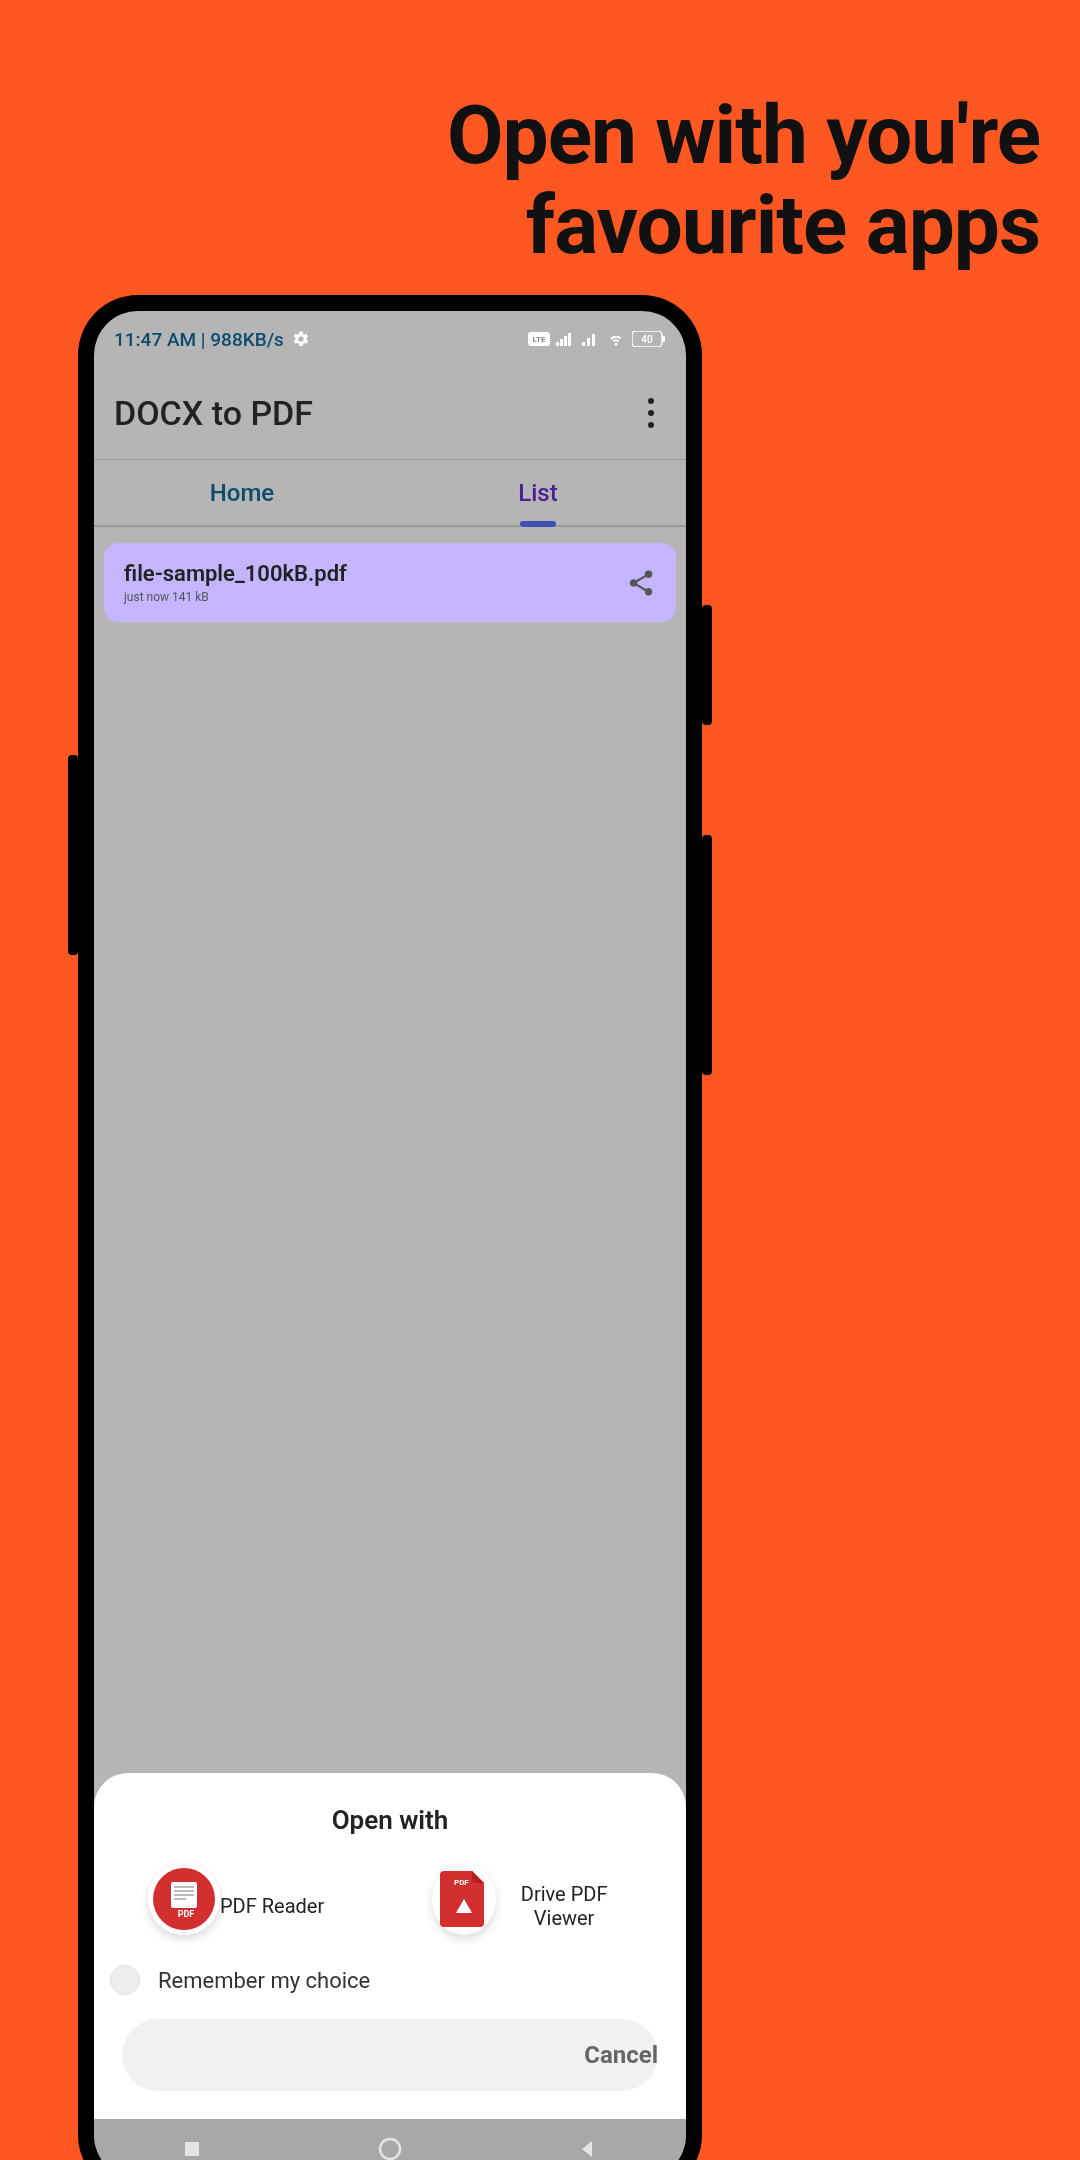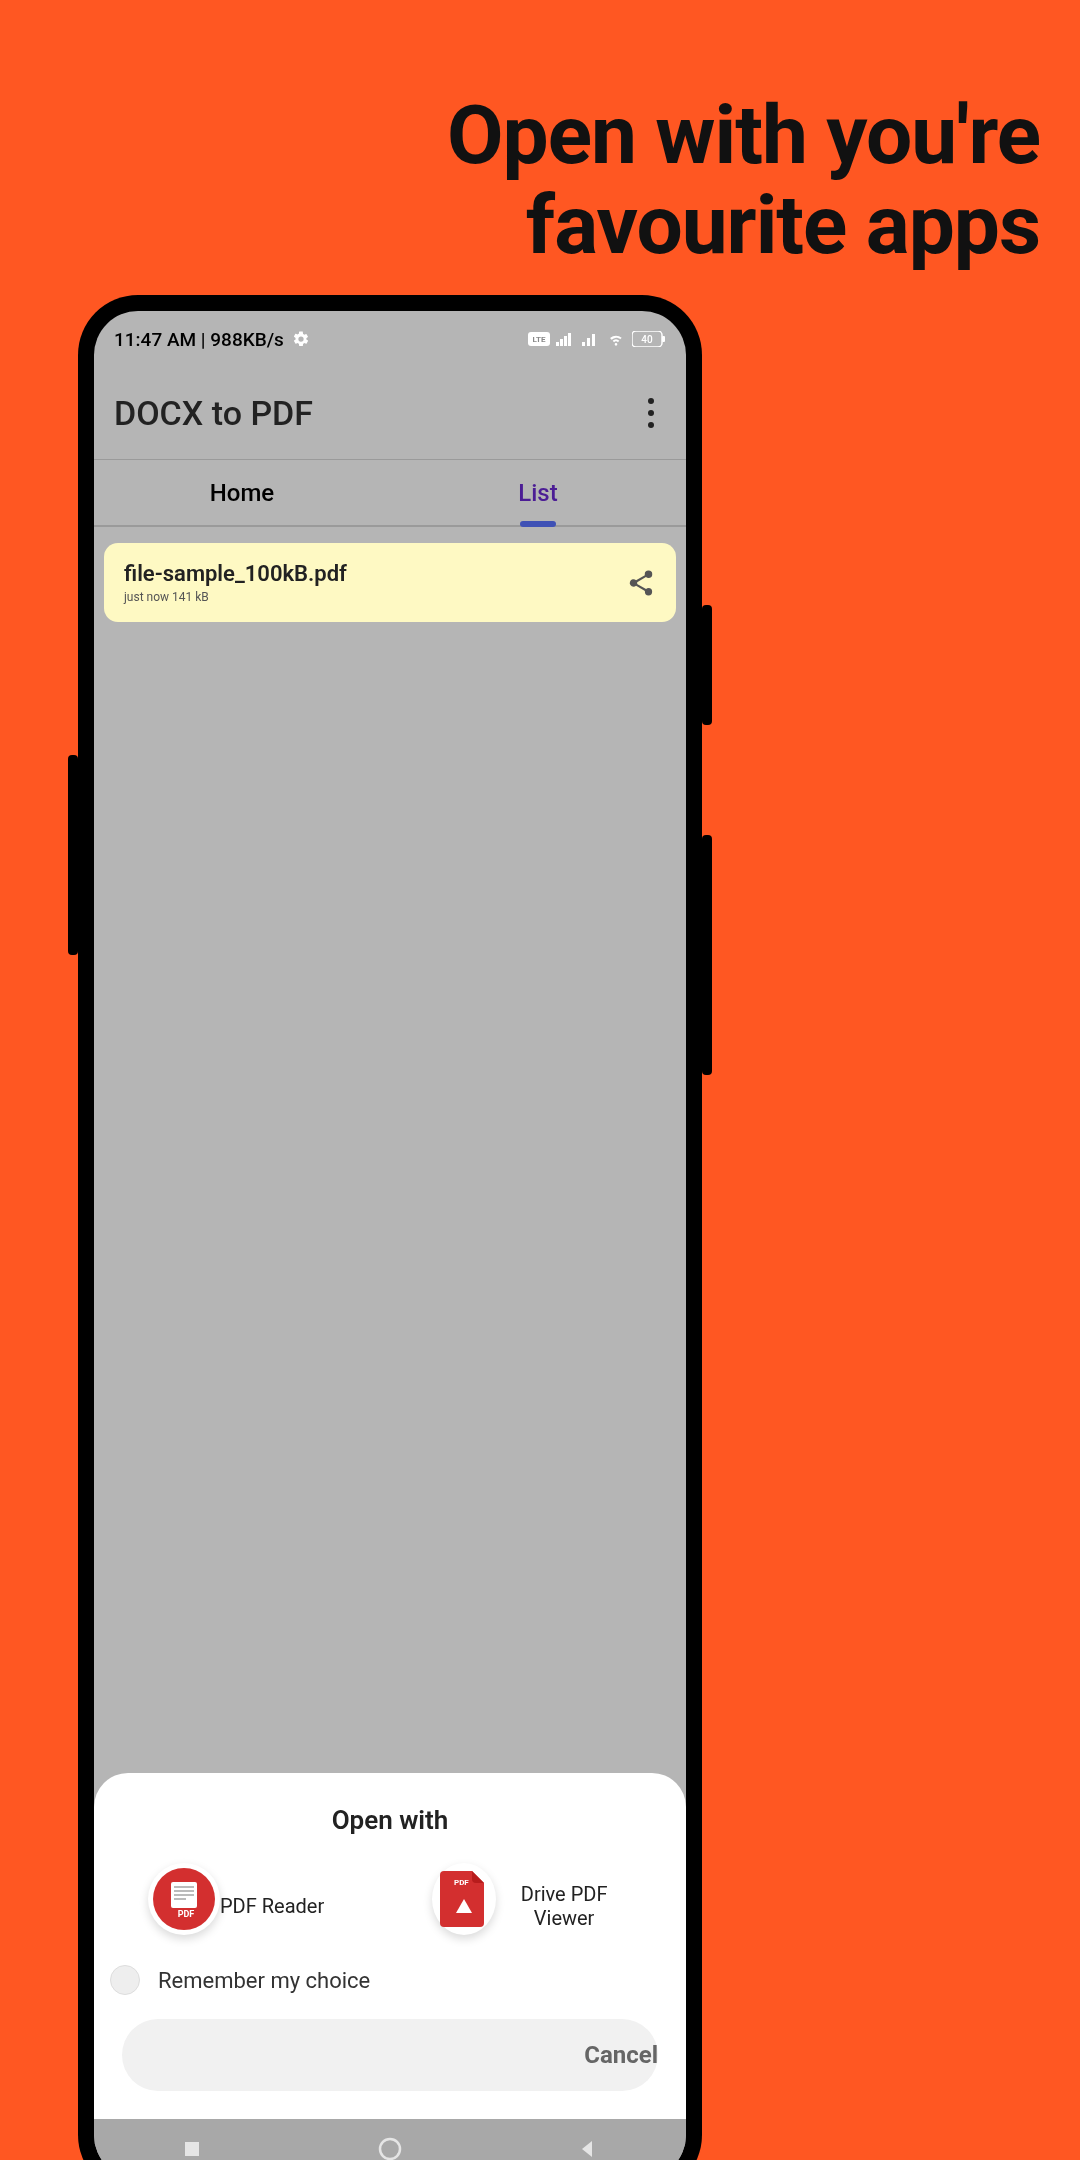--- a/index.html
+++ b/index.html
@@ -42,21 +42,21 @@
   }
   .side-btn { position: absolute; background: #000; width: 10px; border-radius: 4px; }
   .side-btn.vol  { left: -10px;  top: 460px; height: 200px; }
   .side-btn.pwr1 { right: -10px; top: 310px; height: 120px; }
   .side-btn.pwr2 { right: -10px; top: 540px; height: 240px; }
 
   .statusbar {
     display: flex; justify-content: space-between; align-items: center;
     padding: 8px 20px;
     height: 56px;
-    color: #000000;
+    color: #0c4a6e;
     font-size: 19px;
     font-weight: 500;
   }
   .statusbar .sb-left { display:flex; align-items:center; gap:8px; }
   .statusbar .sb-right { display:flex; align-items:center; gap:6px; }
   .sb-right svg { display:block; }
 
   .appbar {
     display: flex; justify-content: space-between; align-items: center;
     padding: 0 20px;
@@ -70,32 +70,32 @@
     display: flex;
     height: 68px;
     border-top: 1px solid #9a9a9a;
     border-bottom: 2px solid #9a9a9a;
   }
   .tab {
     flex: 1;
     display:flex; align-items:center; justify-content:center;
     font-size: 24px;
     font-weight: 500;
-    color: #000000;
+    color: #0c4a6e;
     position: relative;
   }
   .tab.active { color: #4c1d95; }
   .tab.active::after {
     content: ""; position: absolute; bottom: -2px; width: 36px; height: 6px;
     background: #3f51b5; border-radius: 3px;
   }
 
   .list { padding: 16px 10px; }
   .file-card {
-    background: #fef9c3;
+    background: #c4b5fd;
     border-radius: 14px;
     padding: 18px 20px;
     display:flex; align-items:center; justify-content:space-between;
   }
   .file-info .fname { font-size: 22px; font-weight: 600; color: #222; }
   .file-info .fmeta { font-size: 12px; color: #555; margin-top: 4px; }
 
   .sheet {
     position: absolute;
     bottom: 60px;

